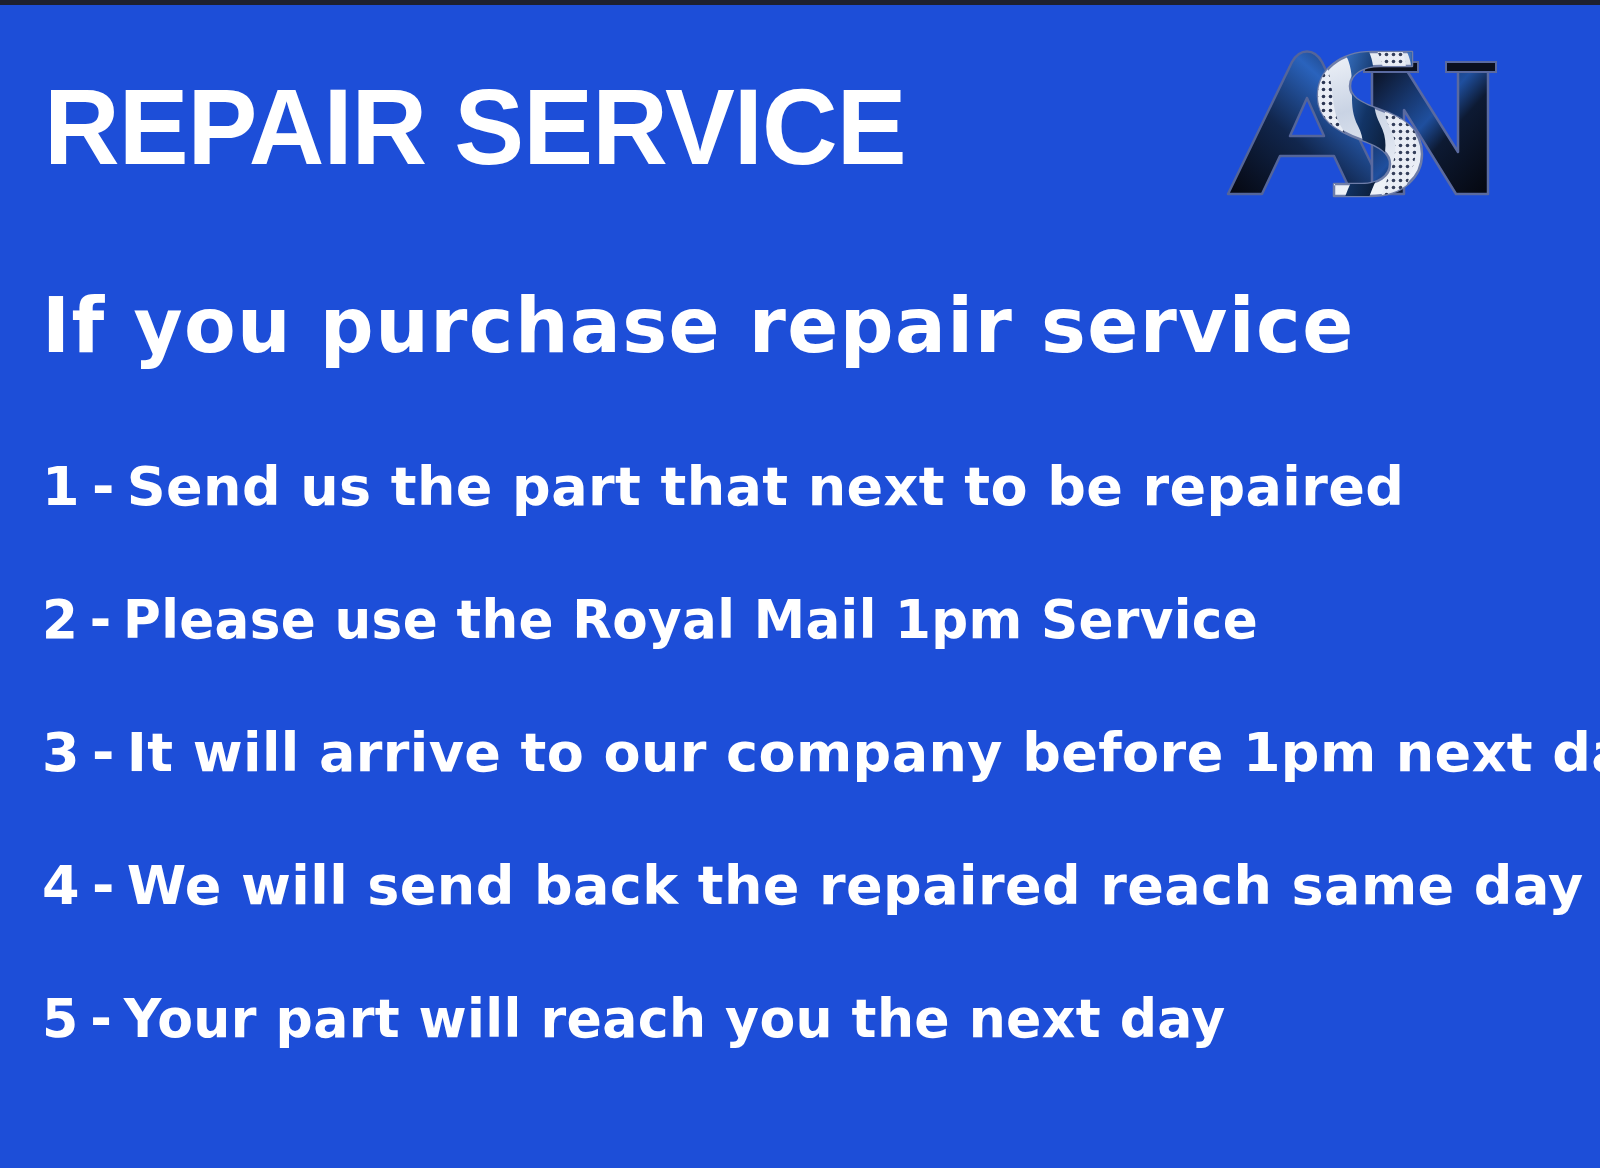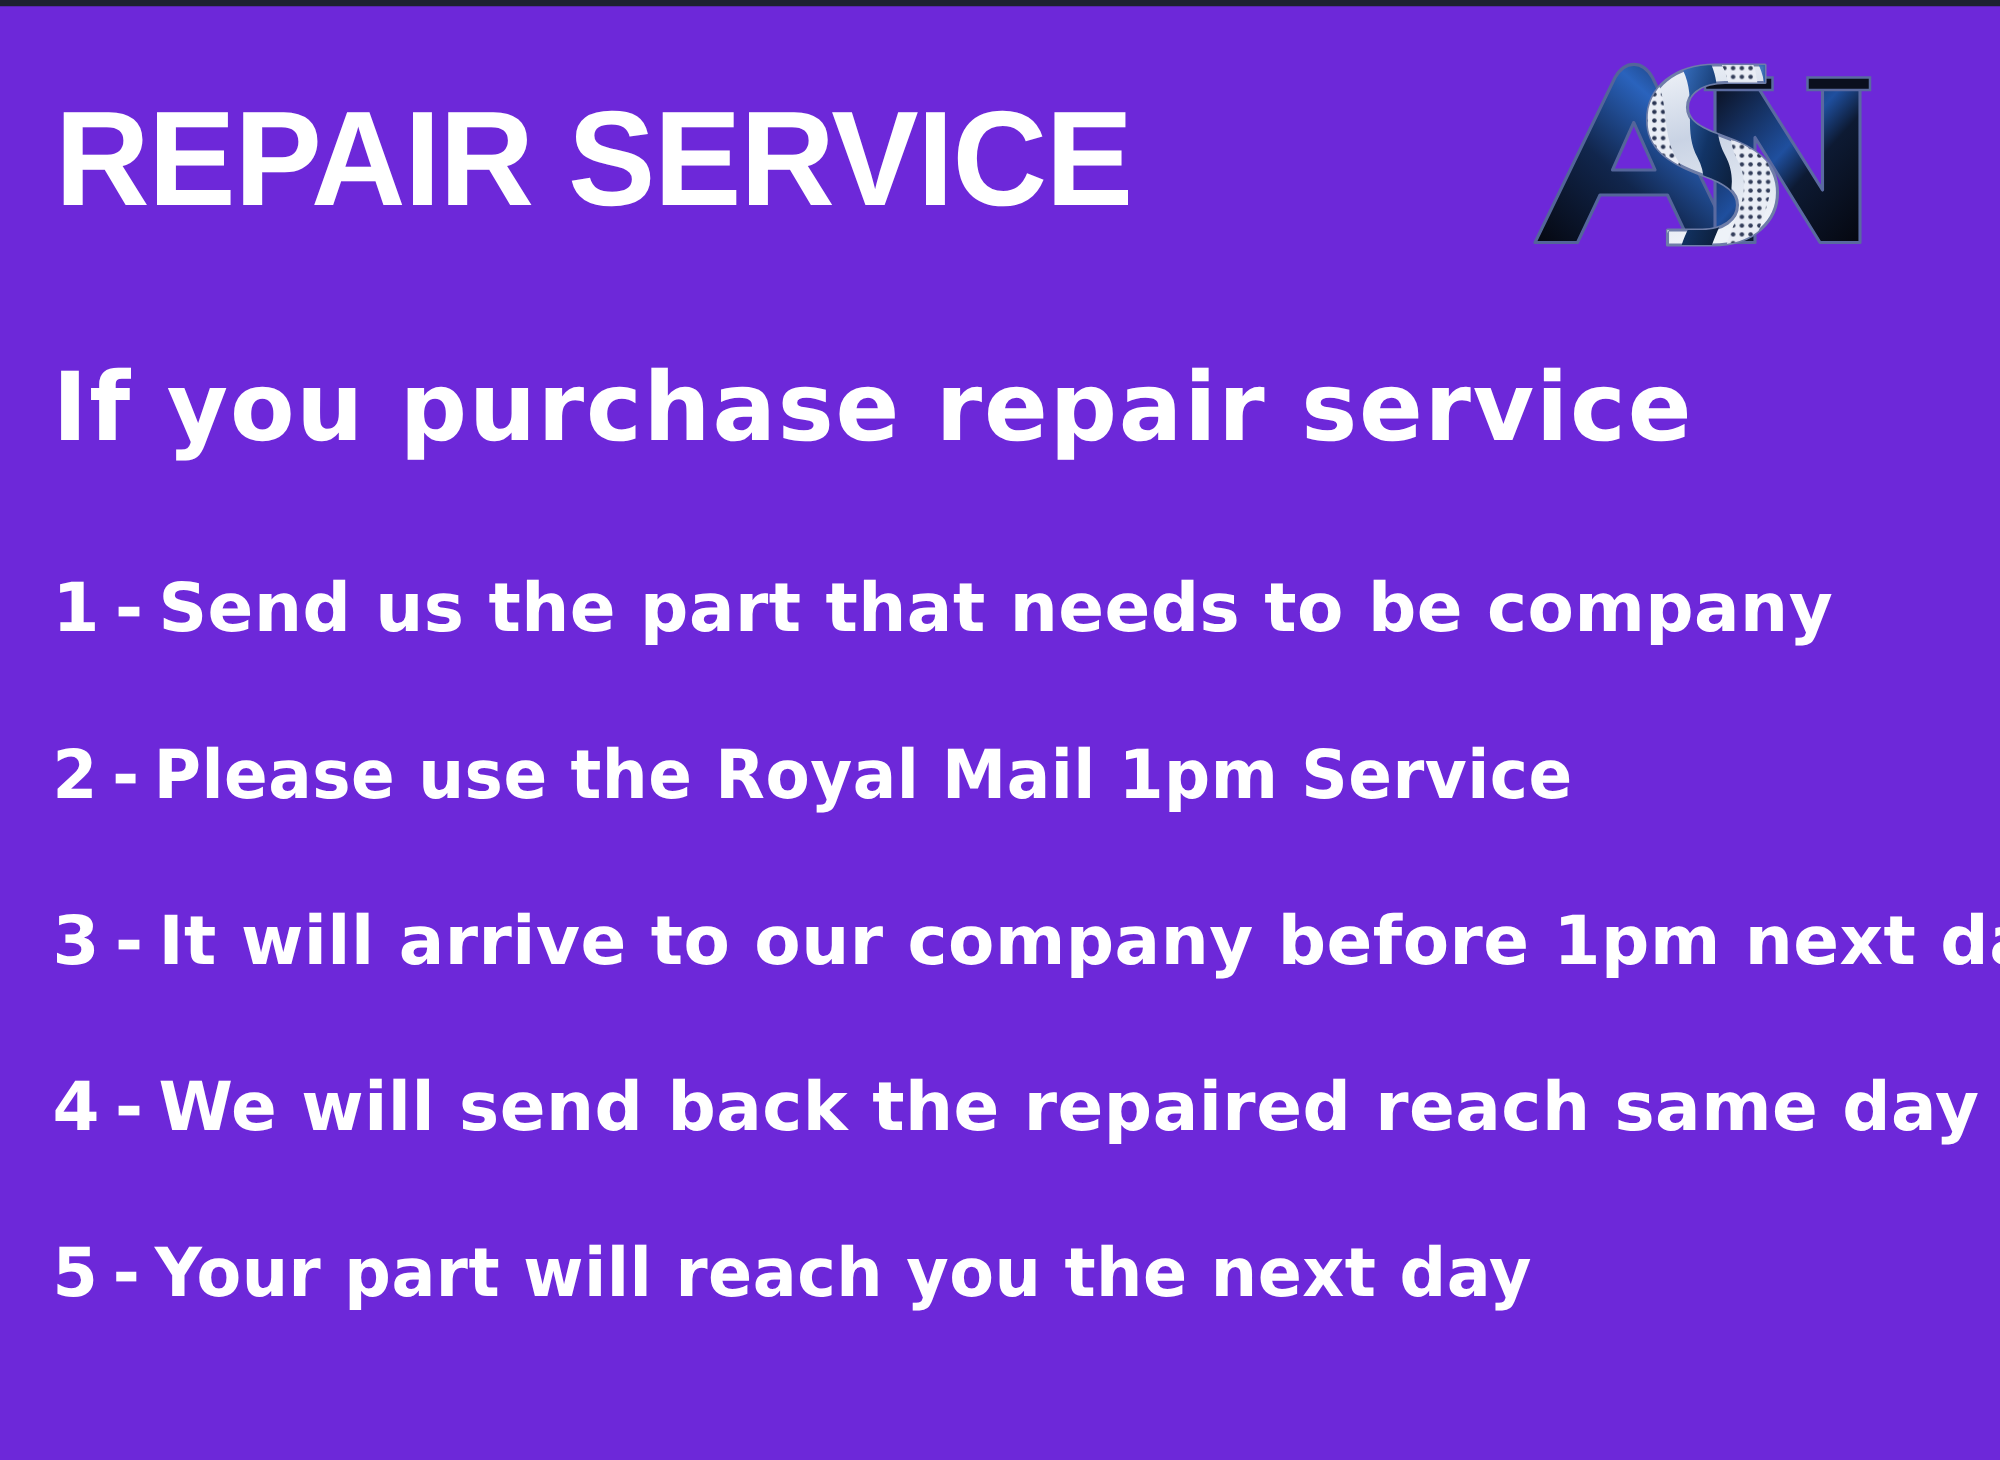--- a/index.html
+++ b/index.html
@@ -5,21 +5,21 @@
   html, body {
     margin: 0;
     padding: 0;
     background: #1d1f2b;
   }
 
   .slide {
     position: relative;
     width: 1600px;
     height: 1168px;
-    background: #6d28d9;
+    background: #1d4ed8;
     overflow: hidden;
     font-family: "Liberation Sans", sans-serif;
   }
 
   
   .top-edge {
     position: absolute;
     top: 0;
     left: 0;
     width: 1600px;
@@ -118,21 +118,21 @@
 
   <div class="title">REPAIR SERVICE</div>
 
   <div class="subtitle">If you purchase repair service</div>
 
   <div class="steps">
 
     <div class="step step-1">
       <span class="num">1</span>
       <span class="dash">-</span>
-      <span class="txt">Send us the part that needs to be company</span>
+      <span class="txt">Send us the part that next to be repaired</span>
     </div>
 
     <div class="step step-2">
       <span class="num">2</span>
       <span class="dash">-</span>
       <span class="txt">Please use the Royal Mail 1pm Service</span>
     </div>
 
     <div class="step step-3">
       <span class="num">3</span>

